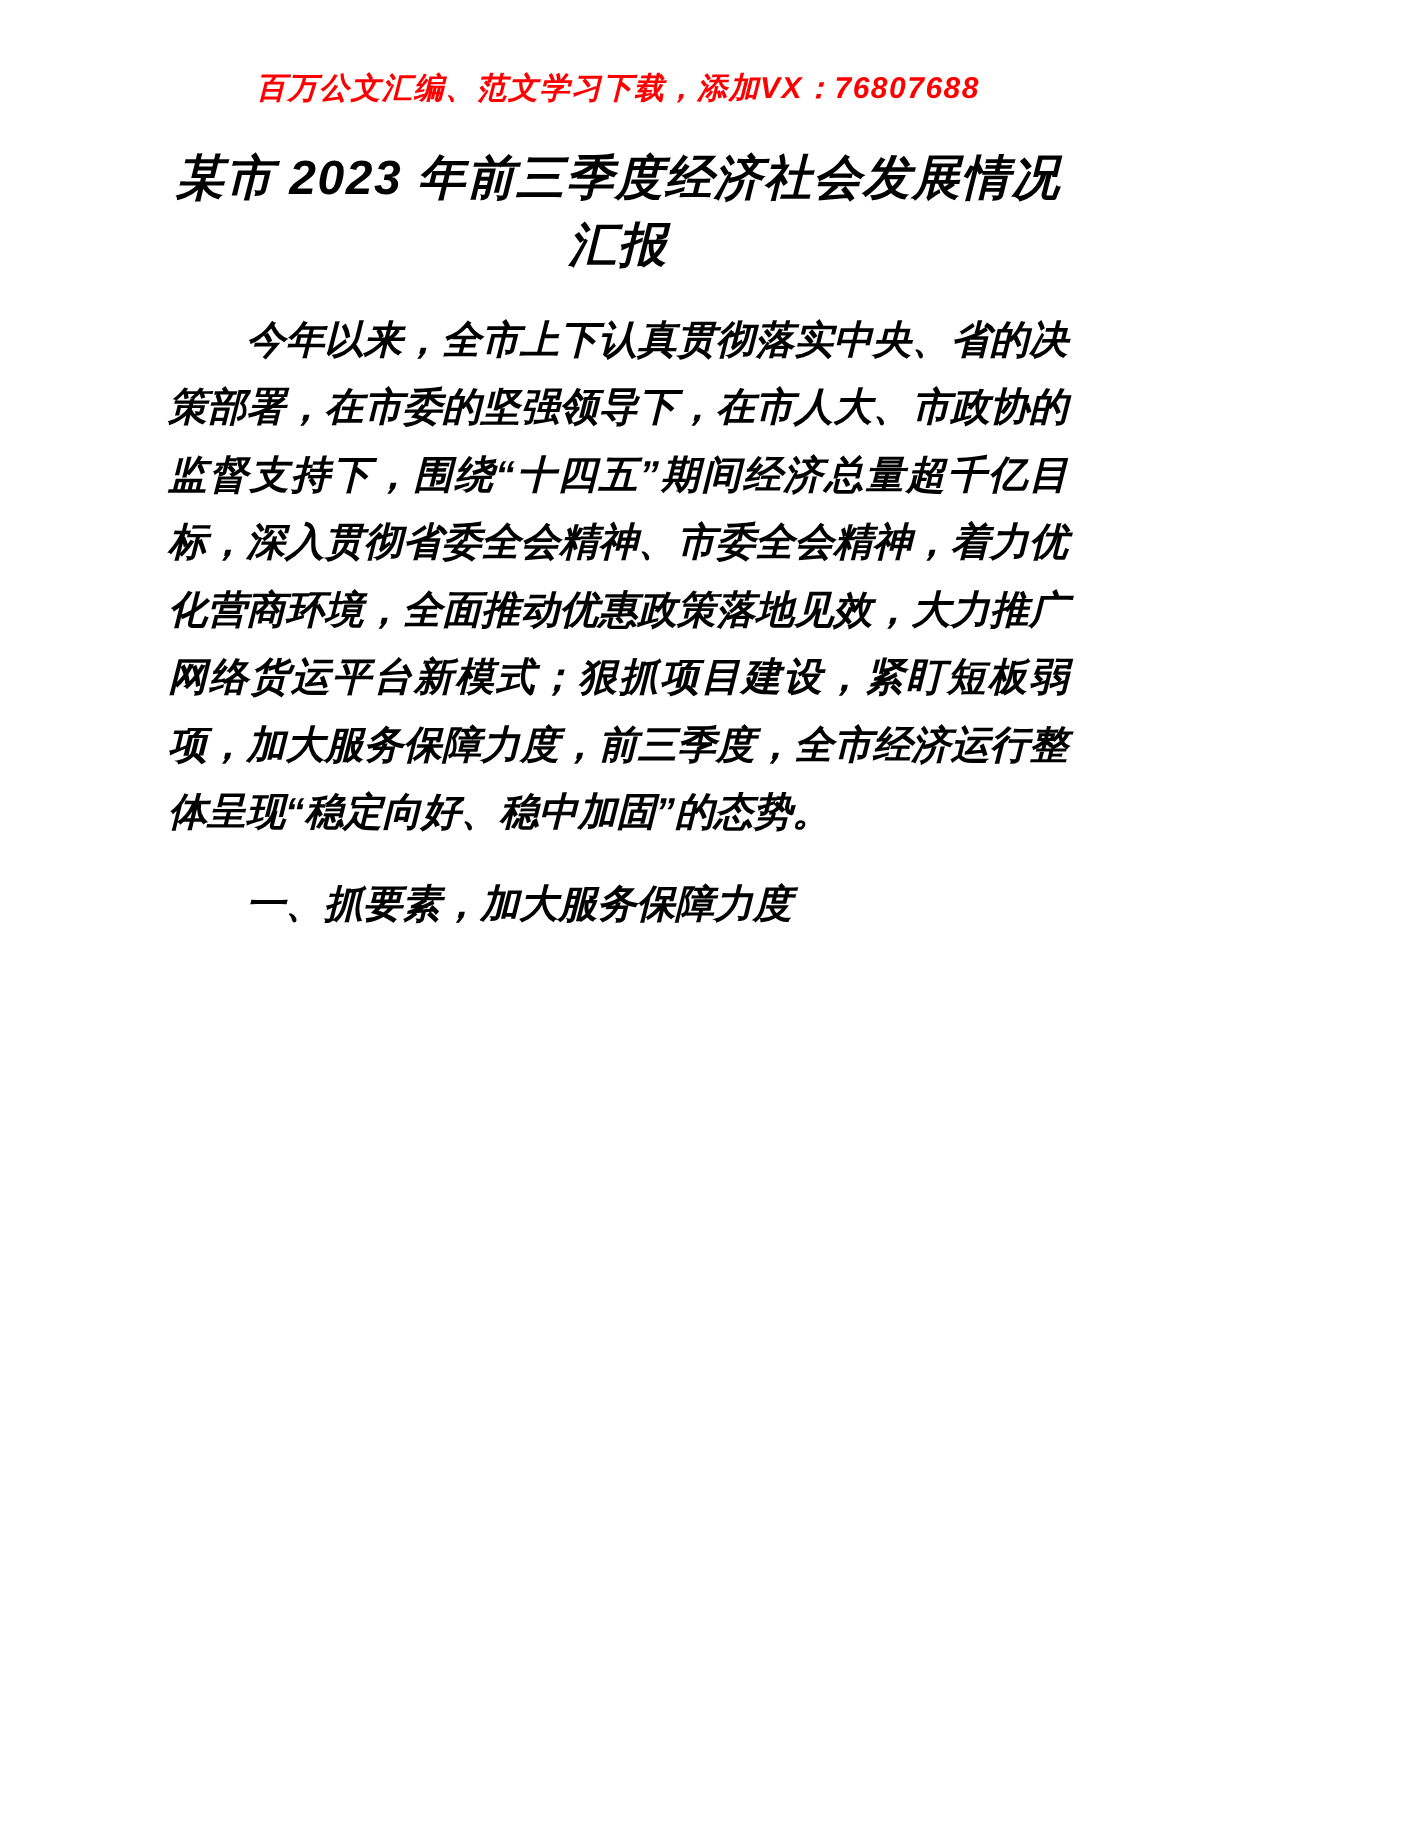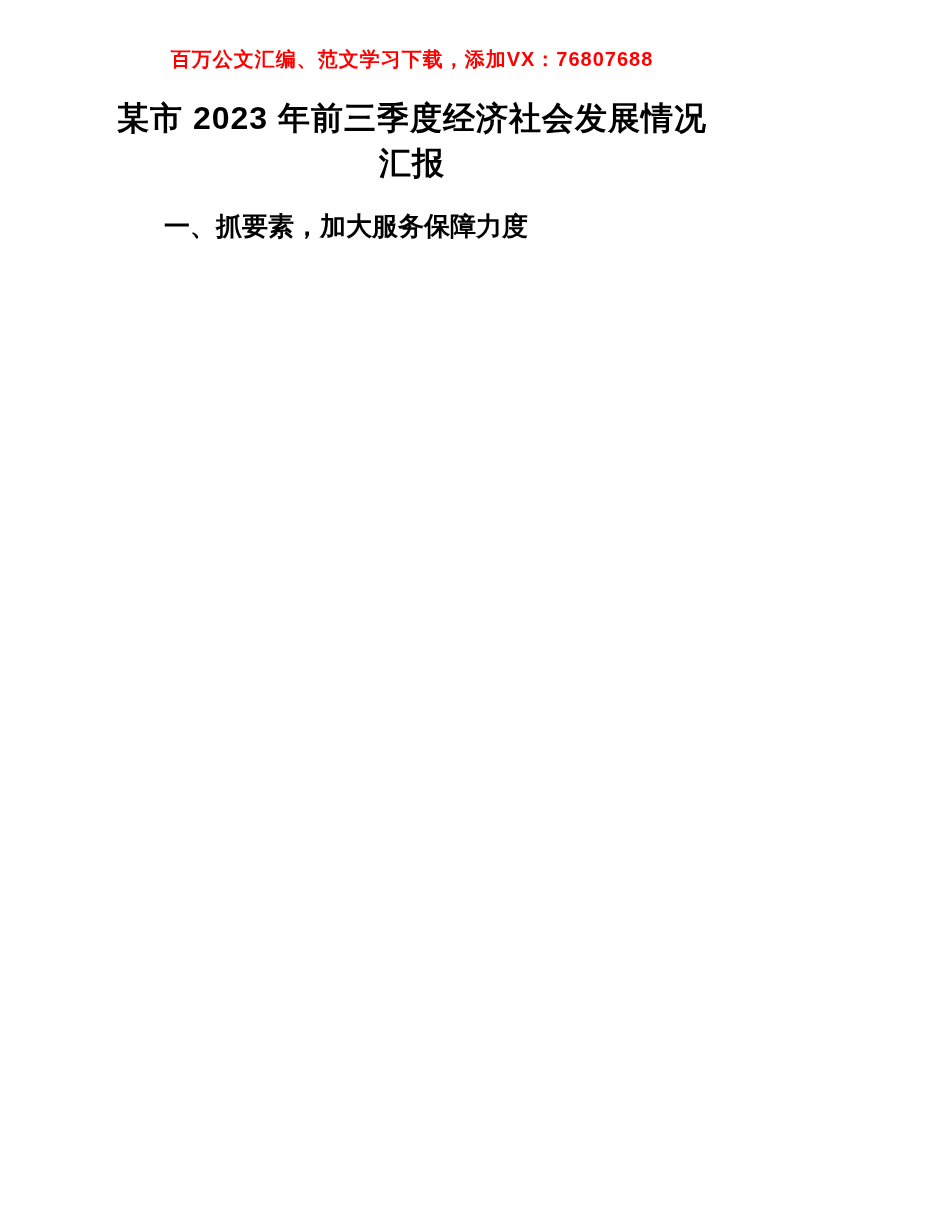--- a/index.html
+++ b/index.html
@@ -9,20 +9,21 @@
     background: #ffffff;
     color: #000000;
     font-family: "Liberation Sans", "DejaVu Sans", sans-serif;
     overflow: hidden;
   }
   .page {
     box-sizing: border-box;
     width: 824px;
     height: 1230px;
     padding: 46px 112px 40px 112px;
+    font-style: italic;
   }
   .banner {
     text-align: center;
     font-size: 20px;
     font-weight: 600;
     letter-spacing: 1px;
     margin: 0 0 24px 0;
     line-height: 1.3;
   }
   .doc-title {
@@ -46,15 +47,16 @@
     font-weight: 700;
   }
 </style>
 </head>
 <body>
 
 <div class="page">
   <p class="banner" style="color: rgb(255, 0, 0);">百万公文汇编、范文学习下载，添加VX：76807688</p>
   <h1 class="doc-title">某市 2023 年前三季度经济社会发展情况汇报</h1>
   <div class="doc-body">
+      <p class="para">今年以来，全市上下认真贯彻落实中央、省的决策部署，在市委的坚强领导下，在市人大、市政协的监督支持下，围绕“十四五”期间经济总量超千亿目标，深入贯彻省委全会精神、市委全会精神，着力优化营商环境，全面推动优惠政策落地见效，大力推广网络货运平台新模式；狠抓项目建设，紧盯短板弱项，加大服务保障力度，前三季度，全市经济运行整体呈现“稳定向好、稳中加固”的态势。</p>
       <p class="para heading">一、抓要素，加大服务保障力度</p>
     </div>
 </div>
 
 </body></html>

